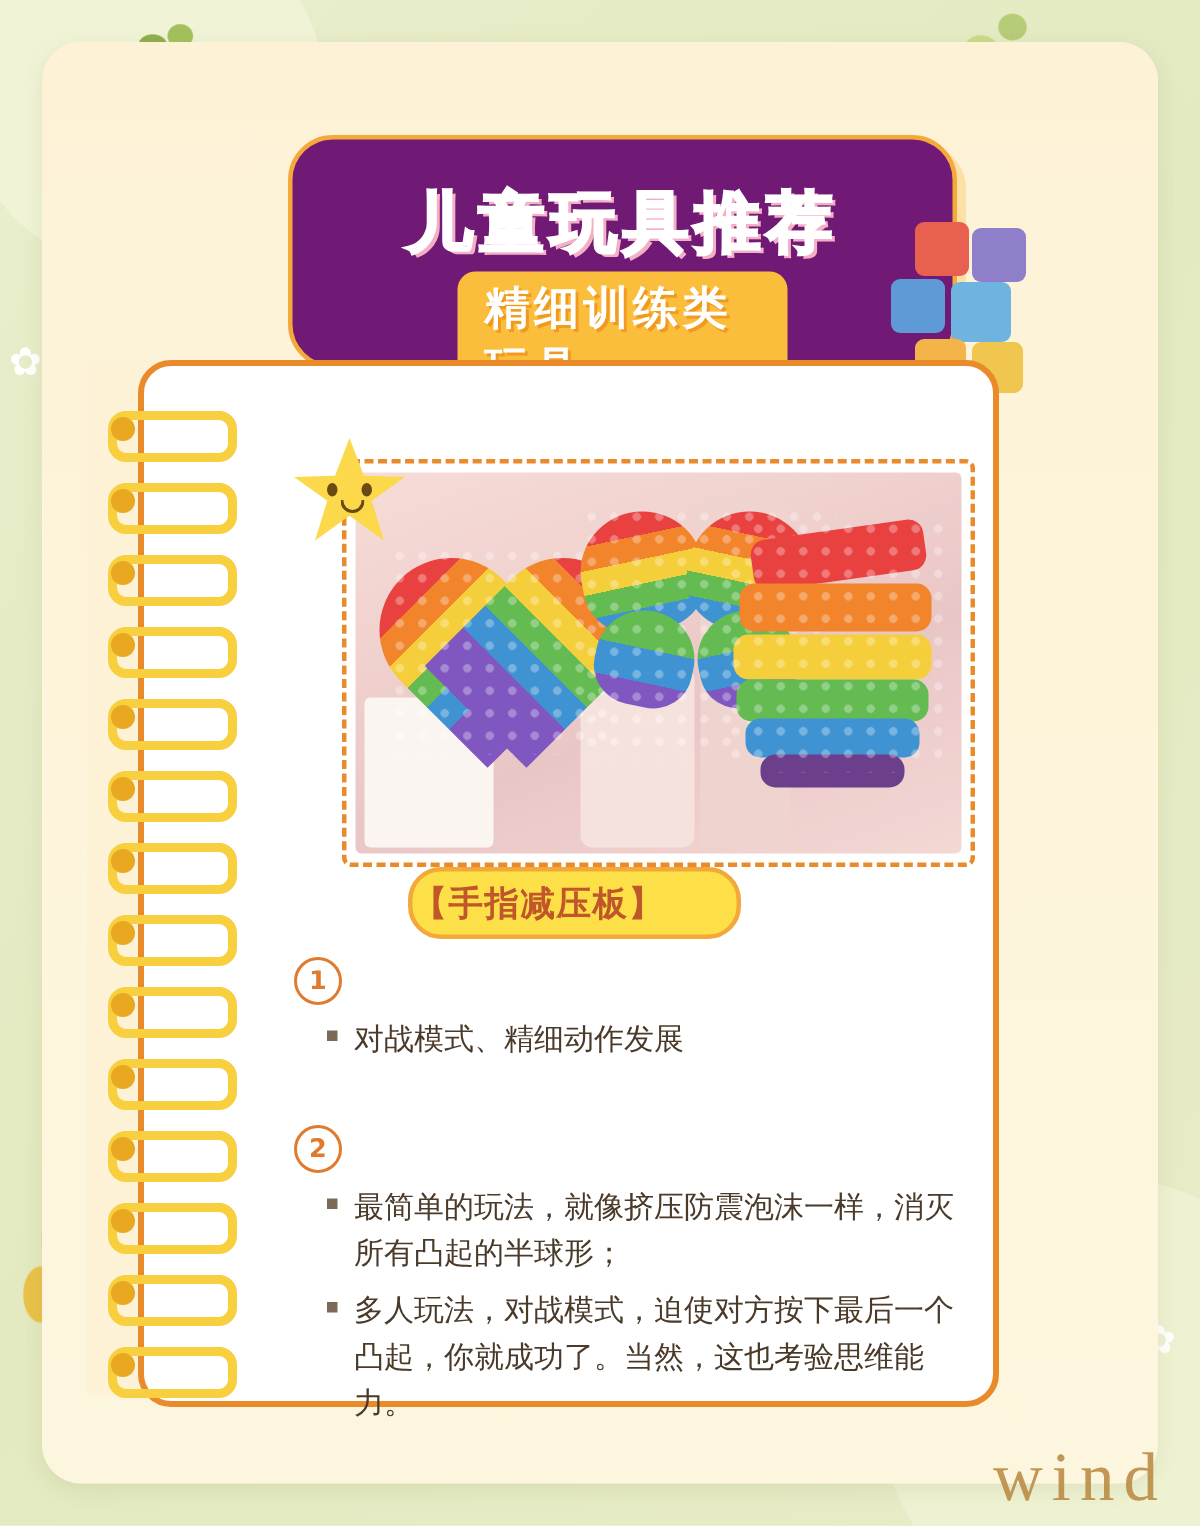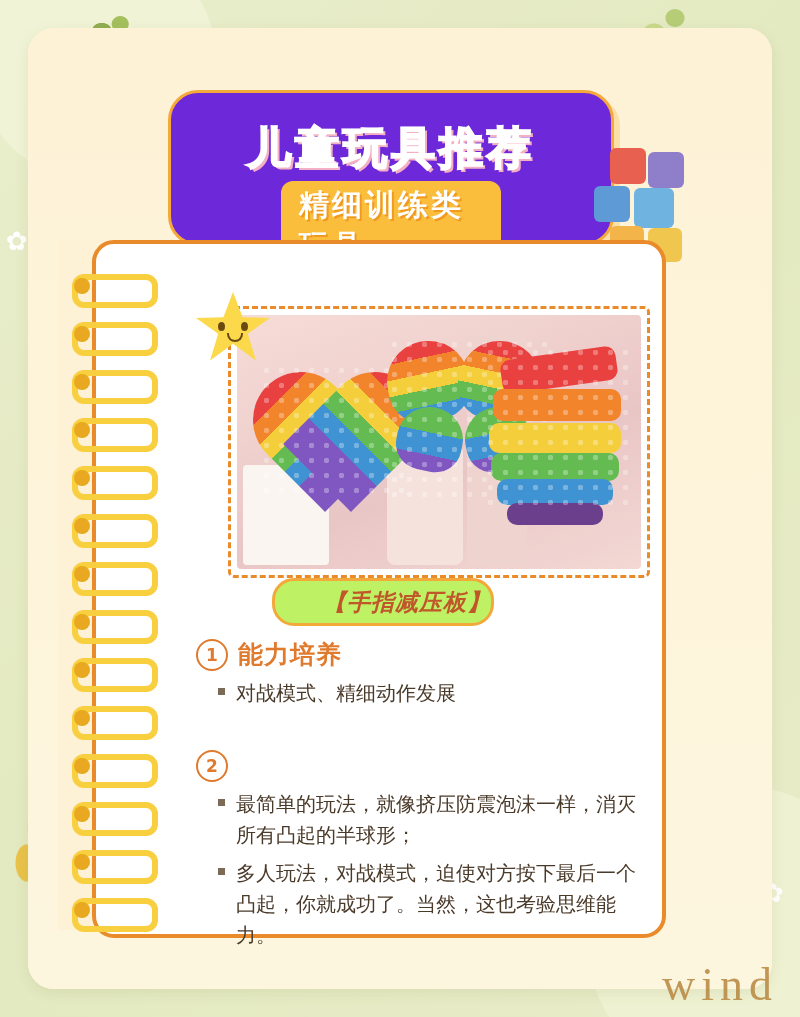--- a/index.html
+++ b/index.html
@@ -29,22 +29,22 @@
     box-shadow:0 4px 14px rgba(120,120,60,.12);
     overflow:hidden;
   }
   .card-inner-tint{
     position:absolute;inset:0;
     background:linear-gradient(180deg,#fdf2d6 0%,#fdf4da 40%,#fdf6de 100%);
   }
 
   
   .banner{
-    position:absolute;left:140px;top:62px;width:440px;height:150px;
-    background:#6d28d9;
+    position:absolute;left:164px;top:62px;width:440px;height:150px;
+    background:#701a75;
     border:3px solid #f6a93b;
     border-radius:30px;
     box-shadow:6px 6px 0 #fbe0a8;
   }
   .title-main{
     position:absolute;left:0;right:0;top:26px;text-align:center;
     font-size:44px;font-weight:bold;letter-spacing:4px;
     color:#ffa9bd;
     -webkit-text-stroke:2px #ffffff;
     text-shadow:3px 3px 0 #f3b0c5, 0 0 1px #fff;
@@ -129,22 +129,22 @@
     background:#fbd94a;
     clip-path:polygon(50% 0%,63% 35%,100% 36%,70% 58%,81% 95%,50% 72%,19% 95%,30% 58%,0 36%,37% 35%);
     filter:drop-shadow(0 2px 0 #e9b91f);
   }
   .star .eye{position:absolute;width:7px;height:9px;background:#6b4a12;border-radius:50%;top:30px;}
   .star .mouth{position:absolute;width:12px;height:7px;border:2px solid #6b4a12;border-top:none;border-radius:0 0 12px 12px;top:41px;left:31px;}
 
   
   .pill{
     position:absolute;left:272px;top:578px;width:216px;height:42px;
-    background:#bef264;border:3px solid #f2a93a;border-radius:22px;
-    display:flex;align-items:center;justify-content:flex-end;font-style:italic;
+    background:#fde047;border:3px solid #f2a93a;border-radius:22px;
+    display:flex;align-items:center;justify-content:flex-start;
   }
   .pill span{font-size:23px;font-weight:bold;color:#c0572b;letter-spacing:1px;font-family:"DejaVu Sans",sans-serif;}
 
   
   .sec{position:absolute;left:196px;width:444px;}
   .sec-head{display:flex;align-items:center;gap:10px;margin-bottom:6px;}
   .num{
     width:28px;height:28px;border:2.5px solid #e07a2c;border-radius:50%;
     color:#e07a2c;font-size:17px;font-weight:bold;display:flex;align-items:center;justify-content:center;
     font-family:"DejaVu Sans",sans-serif;flex:0 0 auto;
@@ -263,21 +263,20 @@
     <div class="mouth"></div>
   </div>
 
   <div class="pill" style="left:244px;top:550px;">
     <span>【手指减压板】</span>
   </div>
 
   <div class="sec" style="left:168px;top:610px;">
     <div class="sec-head">
       <div class="num">1</div>
-      <div class="sec-title">能力培养</div>
     </div>
     <div class="bullet">对战模式、精细动作发展</div>
   </div>
 
   <div class="sec" style="left:168px;top:722px;">
     <div class="sec-head">
       <div class="num">2</div>
     </div>
     <div class="bullet">最简单的玩法，就像挤压防震泡沫一样，消灭所有凸起的半球形；</div>
     <div class="bullet">多人玩法，对战模式，迫使对方按下最后一个凸起，你就成功了。当然，这也考验思维能力。</div>

